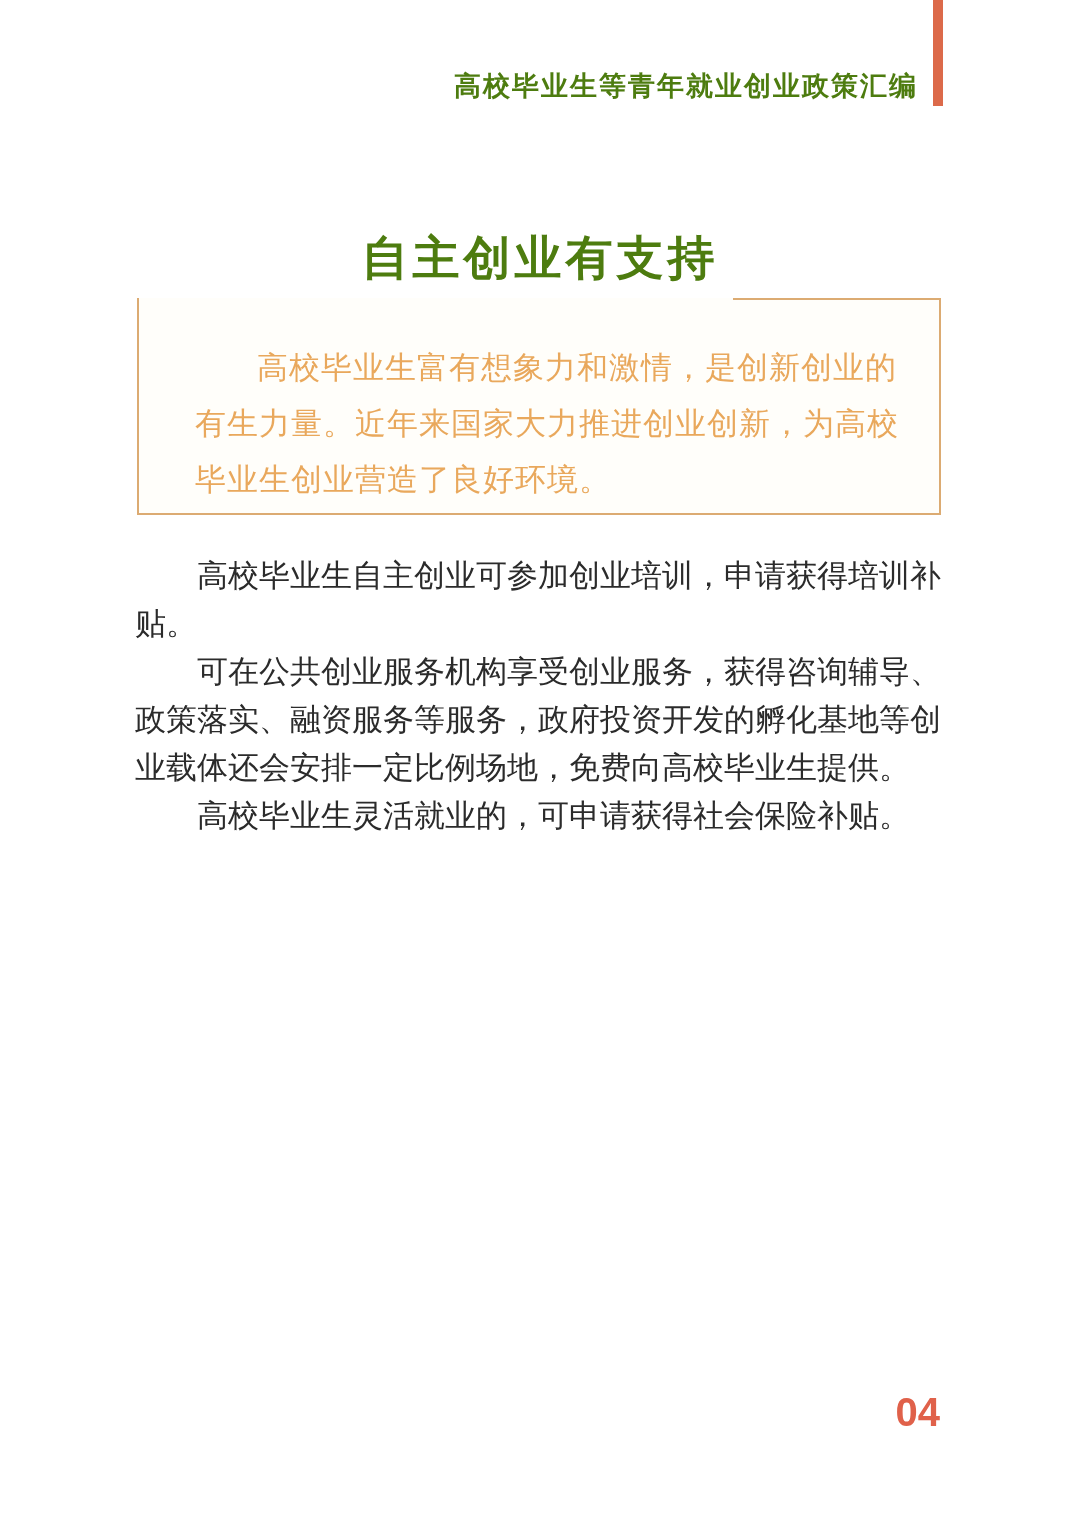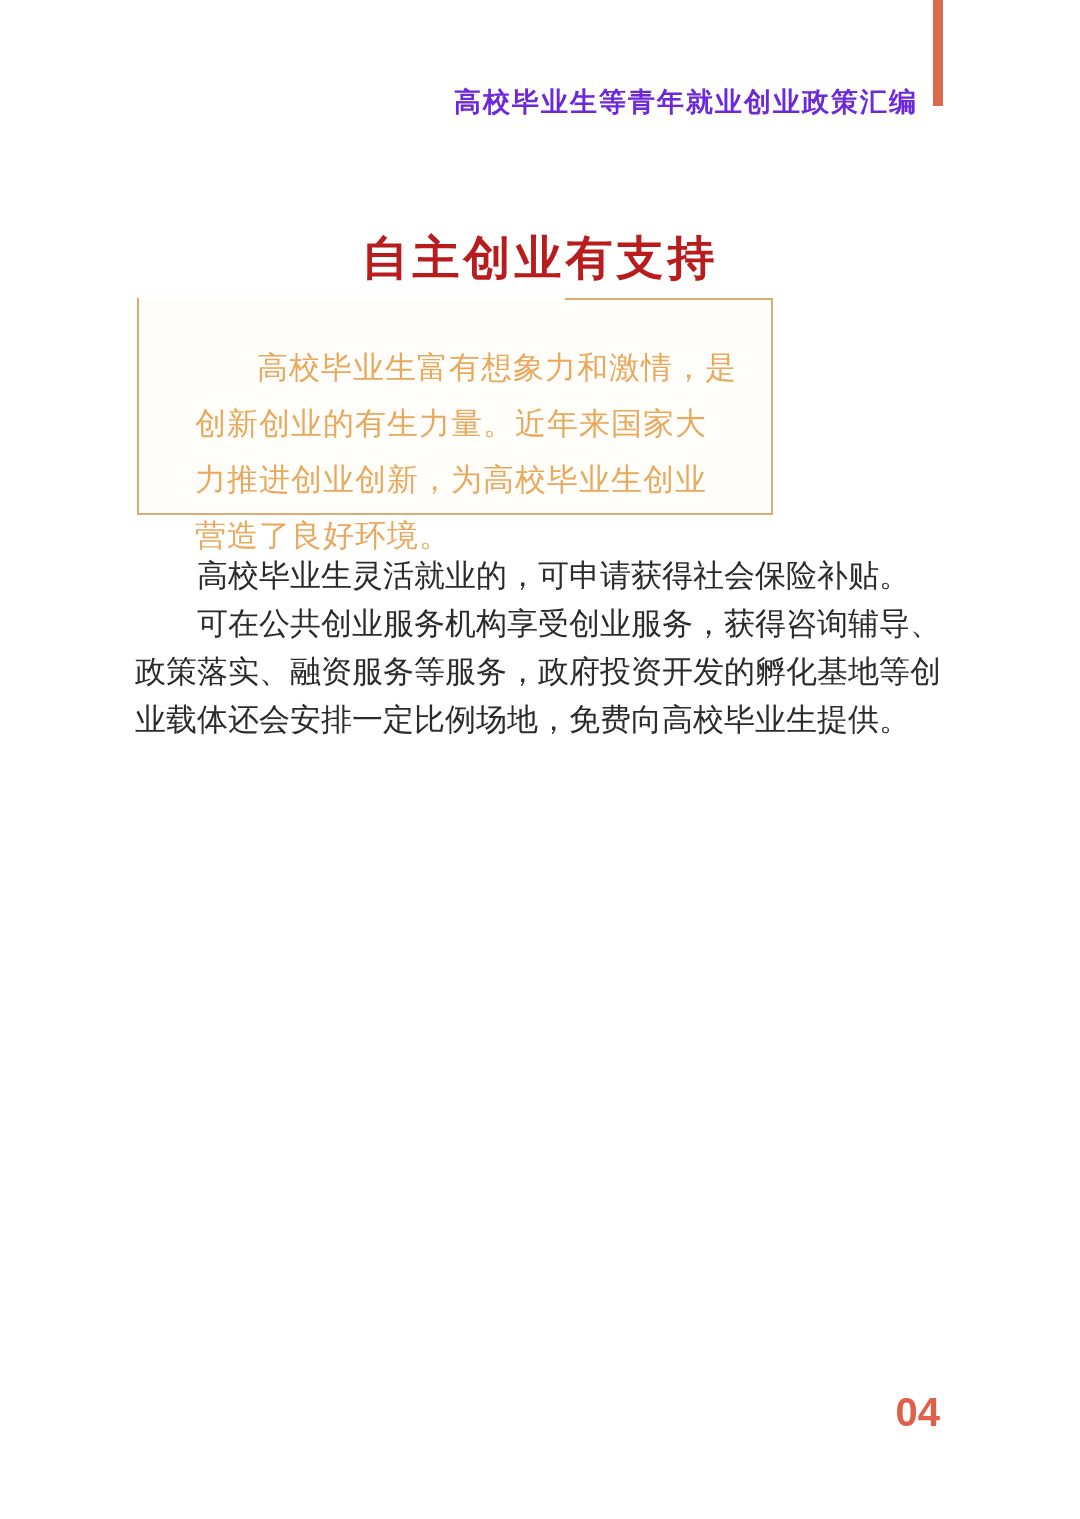--- a/index.html
+++ b/index.html
@@ -12,26 +12,26 @@
     width: 1080px;
     height: 1519px;
     background: #ffffff;
     overflow: hidden;
     font-family: "Liberation Sans", sans-serif;
   }
 
   
   .header-title {
     position: absolute;
-    top: 84px;
+    top: 68px;
     right: 162px;
     font-size: 27px;
     font-weight: bold;
     letter-spacing: 2px;
-    color: #6d28d9;
+    color: #4d7c0f;
     white-space: nowrap;
   }
   .header-bar {
     position: absolute;
     top: 0;
     right: 137px;
     width: 10px;
     height: 106px;
     background: #dc6a4a;
   }
@@ -39,29 +39,29 @@
   
   .doc-title {
     position: absolute;
     top: 196px;
     left: 0;
     width: 100%;
     text-align: center;
     font-size: 47px;
     font-weight: bold;
     letter-spacing: 4px;
-    color: #b91c1c;
+    color: #4d7c0f;
   }
 
   
   .quote-box {
     position: absolute;
     left: 137px;
     top: 298px;
-    width: 636px;
+    width: 804px;
     height: 217px;
     box-sizing: border-box;
     border-left: 2px solid #dcab72;
     border-right: 2px solid #dcab72;
     border-bottom: 2px solid #dcab72;
     background: #fffefa;
     text-decoration: underline;
   }
   .quote-topline {
     position: absolute;
@@ -118,19 +118,20 @@
   <div class="header-bar"></div>
 
   <h1 class="doc-title">自主创业有支持</h1>
 
   <div class="quote-box">
     <div class="quote-topline"></div>
     <div class="quote-text">高校毕业生富有想象力和激情，是创新创业的有生力量。近年来国家大力推进创业创新，为高校毕业生创业营造了良好环境。</div>
   </div>
 
   <div class="body-text">
+      <p>高校毕业生自主创业可参加创业培训，申请获得培训补贴。</p>
+      <p>可在公共创业服务机构享受创业服务，获得咨询辅导、政策落实、融资服务等服务，政府投资开发的孵化基地等创业载体还会安排一定比例场地，免费向高校毕业生提供。</p>
       <p>高校毕业生灵活就业的，可申请获得社会保险补贴。</p>
-      <p>可在公共创业服务机构享受创业服务，获得咨询辅导、政策落实、融资服务等服务，政府投资开发的孵化基地等创业载体还会安排一定比例场地，免费向高校毕业生提供。</p>
     </div>
 
   <div class="page-number">04</div>
 
 </div>
 
 </body></html>

